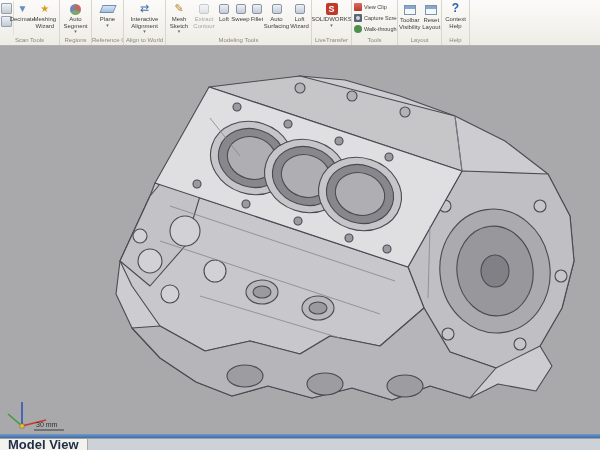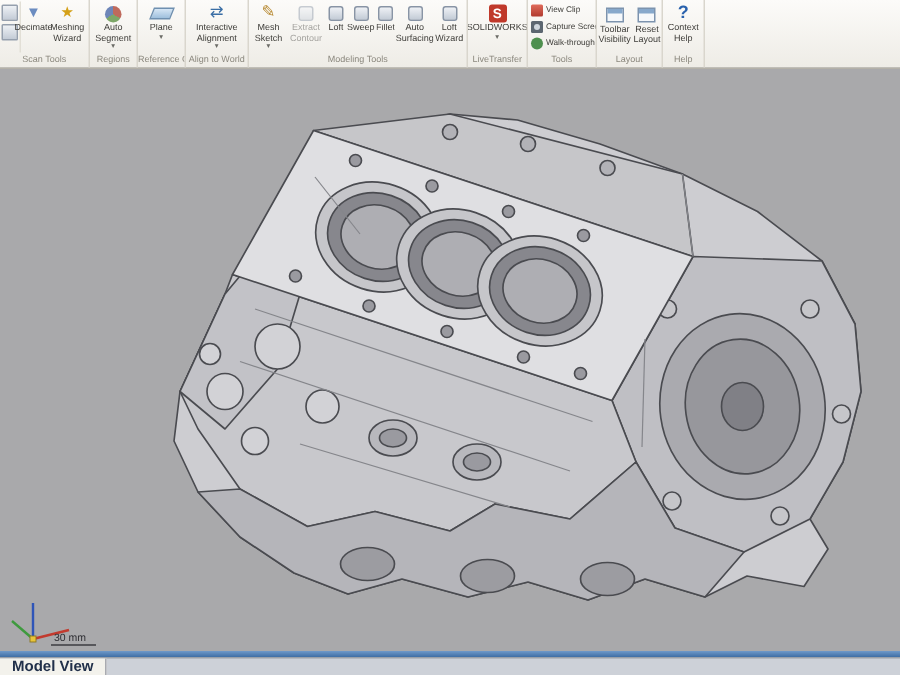--- a/index.html
+++ b/index.html
@@ -65,21 +65,21 @@
             background:#a9a9ab;overflow:hidden;}
   .viewport svg{display:block;}
 
   
   .vsdivider{position:absolute;top:434px;left:0;width:600px;height:4px;
              background:linear-gradient(#6f99c9,#3f6ea5);}
   .statusbar{position:absolute;top:438px;left:0;width:600px;height:12px;
              background:#cdd1d8;display:flex;align-items:stretch;
              border-top:1px solid #9aa0a8;box-sizing:border-box;}
   .tab{background:#f3f2ec;border-right:1px solid #a8aab0;padding:0 8px;
-       font-size:10px;line-height:11px;color:#21304a;font-weight:bold;cursor:default;}
+       font-size:13px;line-height:11px;color:#21304a;font-weight:bold;cursor:default;}
 </style>
 </head>
 <body>
 
 <div class="ribbon">
 
   <div class="group g0">
     <div class="gbtns">
       <div class="mini-col">
         <span class="mini-btn"></span>

